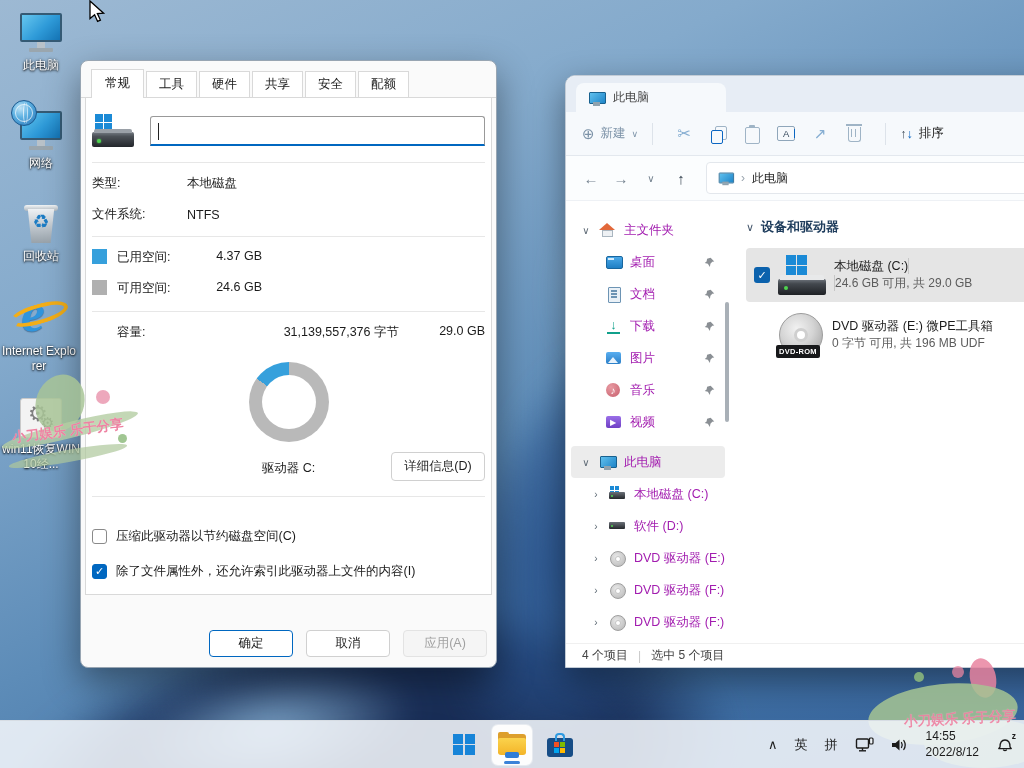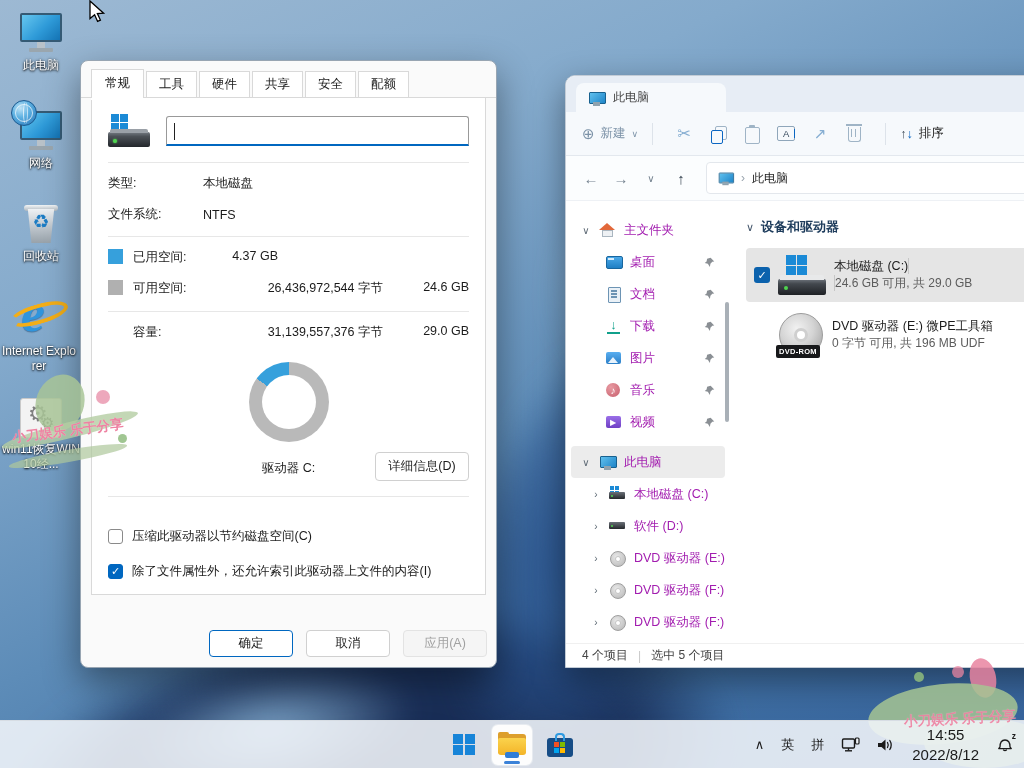--- a/index.html
+++ b/index.html
@@ -41,21 +41,21 @@
   .cursor{position:absolute;left:86px;top:0;z-index:60;pointer-events:none}
 
   
   .dialog{position:absolute;left:80px;top:60px;width:417px;height:608px;background:#fafafa;border:1px solid #98a5b2;border-radius:8px;box-shadow:0 14px 36px rgba(0,0,0,.42);z-index:20;overflow:hidden}
   .dlg-title{height:30px;display:flex;align-items:center;padding:0 10px;gap:7px}
   .dlg-title .txt{font-size:12.5px;color:#1b1b1b}
   .dlg-close{margin-left:auto;width:30px;height:24px;display:flex;align-items:center;justify-content:center;font-size:15px;color:#333;border-radius:4px}
   .dlg-tabs{display:flex;align-items:flex-end;margin-top:8px;padding:0 10px;border-bottom:1px solid #d9d9d9;position:relative}
   .dlg-tab{border:1px solid #d9d9d9;border-bottom:none;background:#fff;padding:4px 12px 4px;margin-right:2px;font-size:12.5px;color:#1b1b1b;position:relative}
   .dlg-tab.active{padding:5px 13px 6px;margin-bottom:-1px;z-index:2;box-shadow:0 2px 0 #fff}
-  .dlg-panel{margin:0 10px;background:#fff;border:1px solid #d9d9d9;border-top:none;height:497px;position:relative;padding:0 14px}
+  .dlg-panel{margin:0 4px;background:#fff;border:1px solid #d9d9d9;border-top:none;height:497px;position:relative;padding:0 4px}
   .sep{border-top:1px solid #e7e7e7;margin:0 2px}
   .row1{display:flex;align-items:center;gap:14px;padding:16px 2px 14px}
   .drv-ico{position:relative;width:44px;height:34px;flex:0 0 44px}
   .drv-ico .logo{position:absolute;top:0;left:3px;display:grid;grid-template-columns:8px 8px;grid-template-rows:8px 8px;gap:1px}
   .drv-ico .logo i{background:#1b8ad6}
   .drv-ico .disk{position:absolute;bottom:1px;left:0;width:42px;height:15px;border-radius:2px;background:linear-gradient(#757b83 0%,#4b5056 30%,#23262b 100%)}
   .drv-ico .disk::before{content:"";position:absolute;left:5px;top:7px;width:4px;height:4px;border-radius:50%;background:#4fd44f;box-shadow:0 0 2px #4fd44f}
   .drv-ico .disk::after{content:"";position:absolute;left:2px;top:-3px;width:38px;height:4px;border-radius:2px 2px 0 0;background:#9aa0a7}
   .lbl-input{flex:1;height:30px;background:#fff;border:1px solid #999;border-bottom:2px solid #0067c0;border-radius:3px 3px 0 0;position:relative}
   .lbl-input .caret{position:absolute;left:7px;top:6px;width:1px;height:17px;background:#222}
@@ -181,21 +181,21 @@
   .folder .back{position:absolute;left:0;top:0;width:28px;height:20px;background:#dd9f2c;border-radius:3px}
   .folder .back::before{content:"";position:absolute;left:0;top:-2px;width:11px;height:5px;background:#dd9f2c;border-radius:2px 2px 0 0}
   .folder .front{position:absolute;left:0;top:4px;width:28px;height:17px;background:linear-gradient(#fbd34d,#f3b428);border-radius:2px 2px 3px 3px}
   .folder .clip{position:absolute;left:7px;bottom:-2px;width:14px;height:6px;background:#2f7cd6;border-radius:2px}
   .store{position:relative;width:26px;height:24px}
   .store .bag{position:absolute;left:0;top:5px;width:26px;height:19px;background:#174d86;border-radius:3px}
   .store .hdl{position:absolute;left:8px;top:0;width:10px;height:8px;border:2px solid #2f9ae0;border-bottom:none;border-radius:4px 4px 0 0}
   .store .lg{position:absolute;left:7px;top:9px;display:grid;grid-template-columns:5px 5px;grid-template-rows:5px 5px;gap:1px}
   .tb-right{position:absolute;right:10px;top:0;height:100%;display:flex;align-items:center;gap:17px;color:#1b1b1b}
   .tb-right .t{font-size:13px}
-  .clock{text-align:center;font-size:15px;line-height:1.3}
+  .clock{text-align:left;font-size:12px;line-height:1.3}
   .chevup{font-size:11px}
 
   
   .wm{position:absolute;pointer-events:none;z-index:40}
   .wm .blob{position:absolute;border-radius:50%}
   .wm .txt{position:absolute;color:#ee82a2;font-weight:bold;font-size:13.5px;white-space:nowrap;text-shadow:0 0 1px rgba(255,255,255,.5)}
   .wm-left{left:0;top:370px;width:160px;height:130px}
   .wm-br{right:0;bottom:0;width:190px;height:110px;z-index:29}
   .wm-br2{right:0;bottom:0;width:190px;height:110px;z-index:31}
 </style>
@@ -485,21 +485,20 @@
     </div>
     <div class="sep"></div>
     <div class="space-row" style="margin-top:5px">
       <span class="sw" style="background: rgb(54, 160, 220);"></span>
       <span class="k">已用空间:</span>
       <span class="gb">4.37 GB</span>
     </div>
     <div class="space-row" style="margin-bottom:7px">
       <span class="sw" style="background: rgb(176, 176, 176);"></span>
       <span class="k">可用空间:</span>
-      <span class="bytes">26,436,972,544 字节</span>
       <span class="gb">24.6 GB</span>
     </div>
     <div class="sep"></div>
     <div class="space-row cap-row" style="margin-top:5px">
       <span class="sw"></span>
       <span class="k">容量:</span>
       <span class="bytes">31,139,557,376 字节</span>
       <span class="gb">29.0 GB</span>
     </div>
     <div class="donut-wrap">

